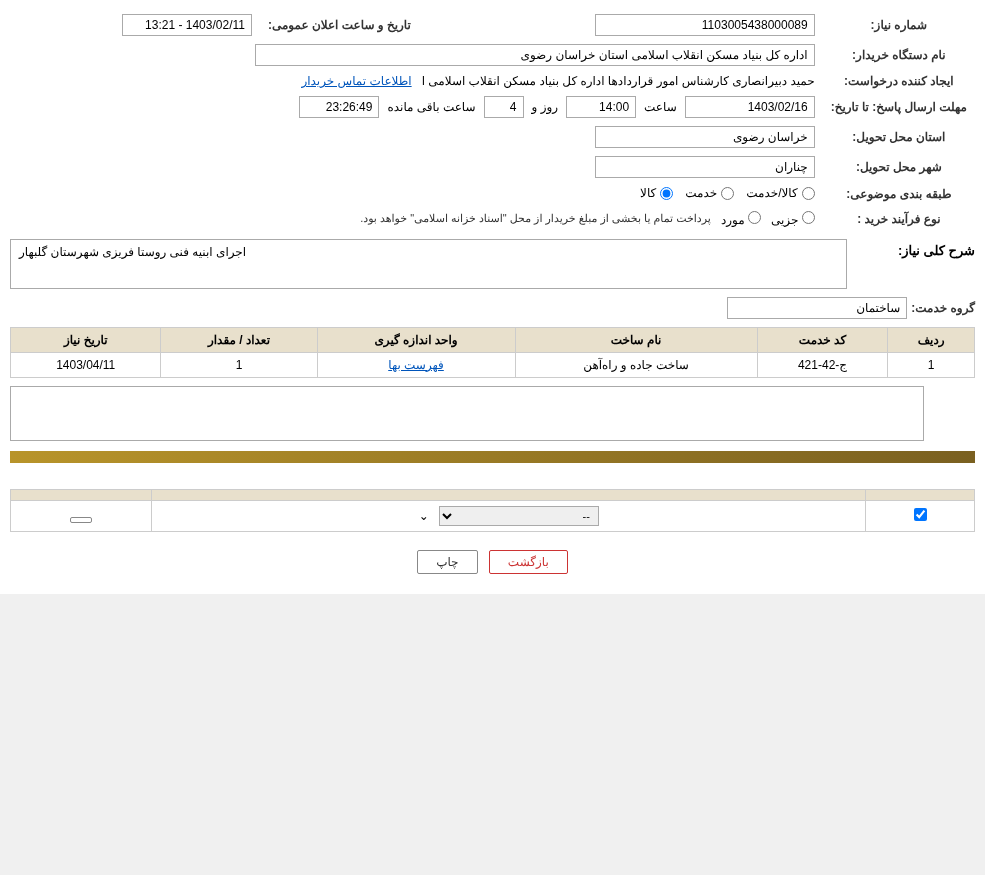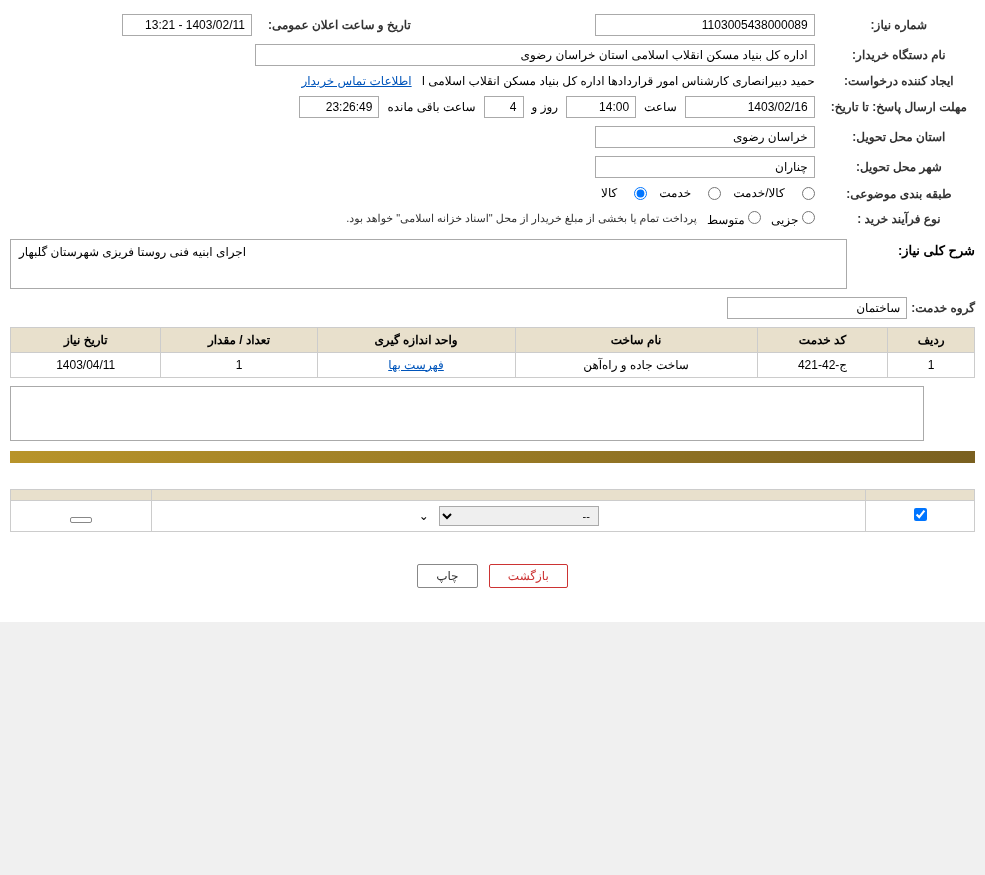--- a/index.html
+++ b/index.html
@@ -58,21 +58,21 @@
       border: 1px solid #aaa;
       background: #fff;
       padding: 3px 6px;
       font-size: 12px;
       font-family: Tahoma, Arial, sans-serif;
       direction: rtl;
     }
     .input-medium { width: 220px; }
     .input-small { width: 130px; }
     .radio-group { display: inline-flex; align-items: center; gap: 12px; direction: rtl; }
-    .radio-group label { display: inline-flex; align-items: center; gap: 17px; cursor: pointer; }
+    .radio-group label { display: inline-flex; align-items: center; gap: 4px; cursor: pointer; }
     .data-table {
       width: 100%;
       border-collapse: collapse;
       margin: 8px 0;
     }
     .data-table th {
       background: #e8e0cc;
       border: 1px solid #ccc;
       padding: 5px 8px;
       text-align: center;
@@ -143,21 +143,21 @@
       background: #fff;
       color: #333;
       border: 1px solid #888;
       padding: 2px 10px;
       font-size: 11px;
     }
     .footer-buttons {
       text-align: center;
       margin: 16px 0 8px 0;
     }
-    .footer-buttons button { margin: 16px 4px; }
+    .footer-buttons button { margin: 2px 4px; }
     .checkbox-cell input[type=checkbox] { cursor: default; }
     select.small-select {
       font-size: 11px;
       font-family: Tahoma, Arial, sans-serif;
       padding: 2px 4px;
       direction: rtl;
       border: 1px solid #aaa;
       width: 160px;
     }
     .blue-link-text { color: #0055bb; text-decoration: underline; cursor: pointer; }
@@ -263,21 +263,21 @@
     </tr>
 
     <tr>
       <td class="label-cell">نوع فرآیند خرید :</td>
       <td class="value-cell" colspan="3">
         <div style="display:flex; align-items:center; direction:rtl; gap:10px; flex-wrap:wrap;">
           <label>
             <input type="radio" name="purchase_type" style=""> <span>جزیی</span>
           </label>
           <label>
-            <input type="radio" name="purchase_type" style=""> <span>متوسط</span>
+            <input type="radio" name="purchase_type" style=""> <span>مورد</span>
           </label>
           <span style="font-size:11px; color:#333;">پرداخت تمام یا بخشی از مبلغ خریدار از محل "اسناد خزانه اسلامی" خواهد بود.</span>
         </div>
       </td>
     </tr>
   </tbody>
     </table>
 
   <div style="display:flex; align-items:flex-start; direction:rtl; gap:8px; margin:8px 0;">
     <div class="needs-desc-label">شرح کلی نیاز:</div>

